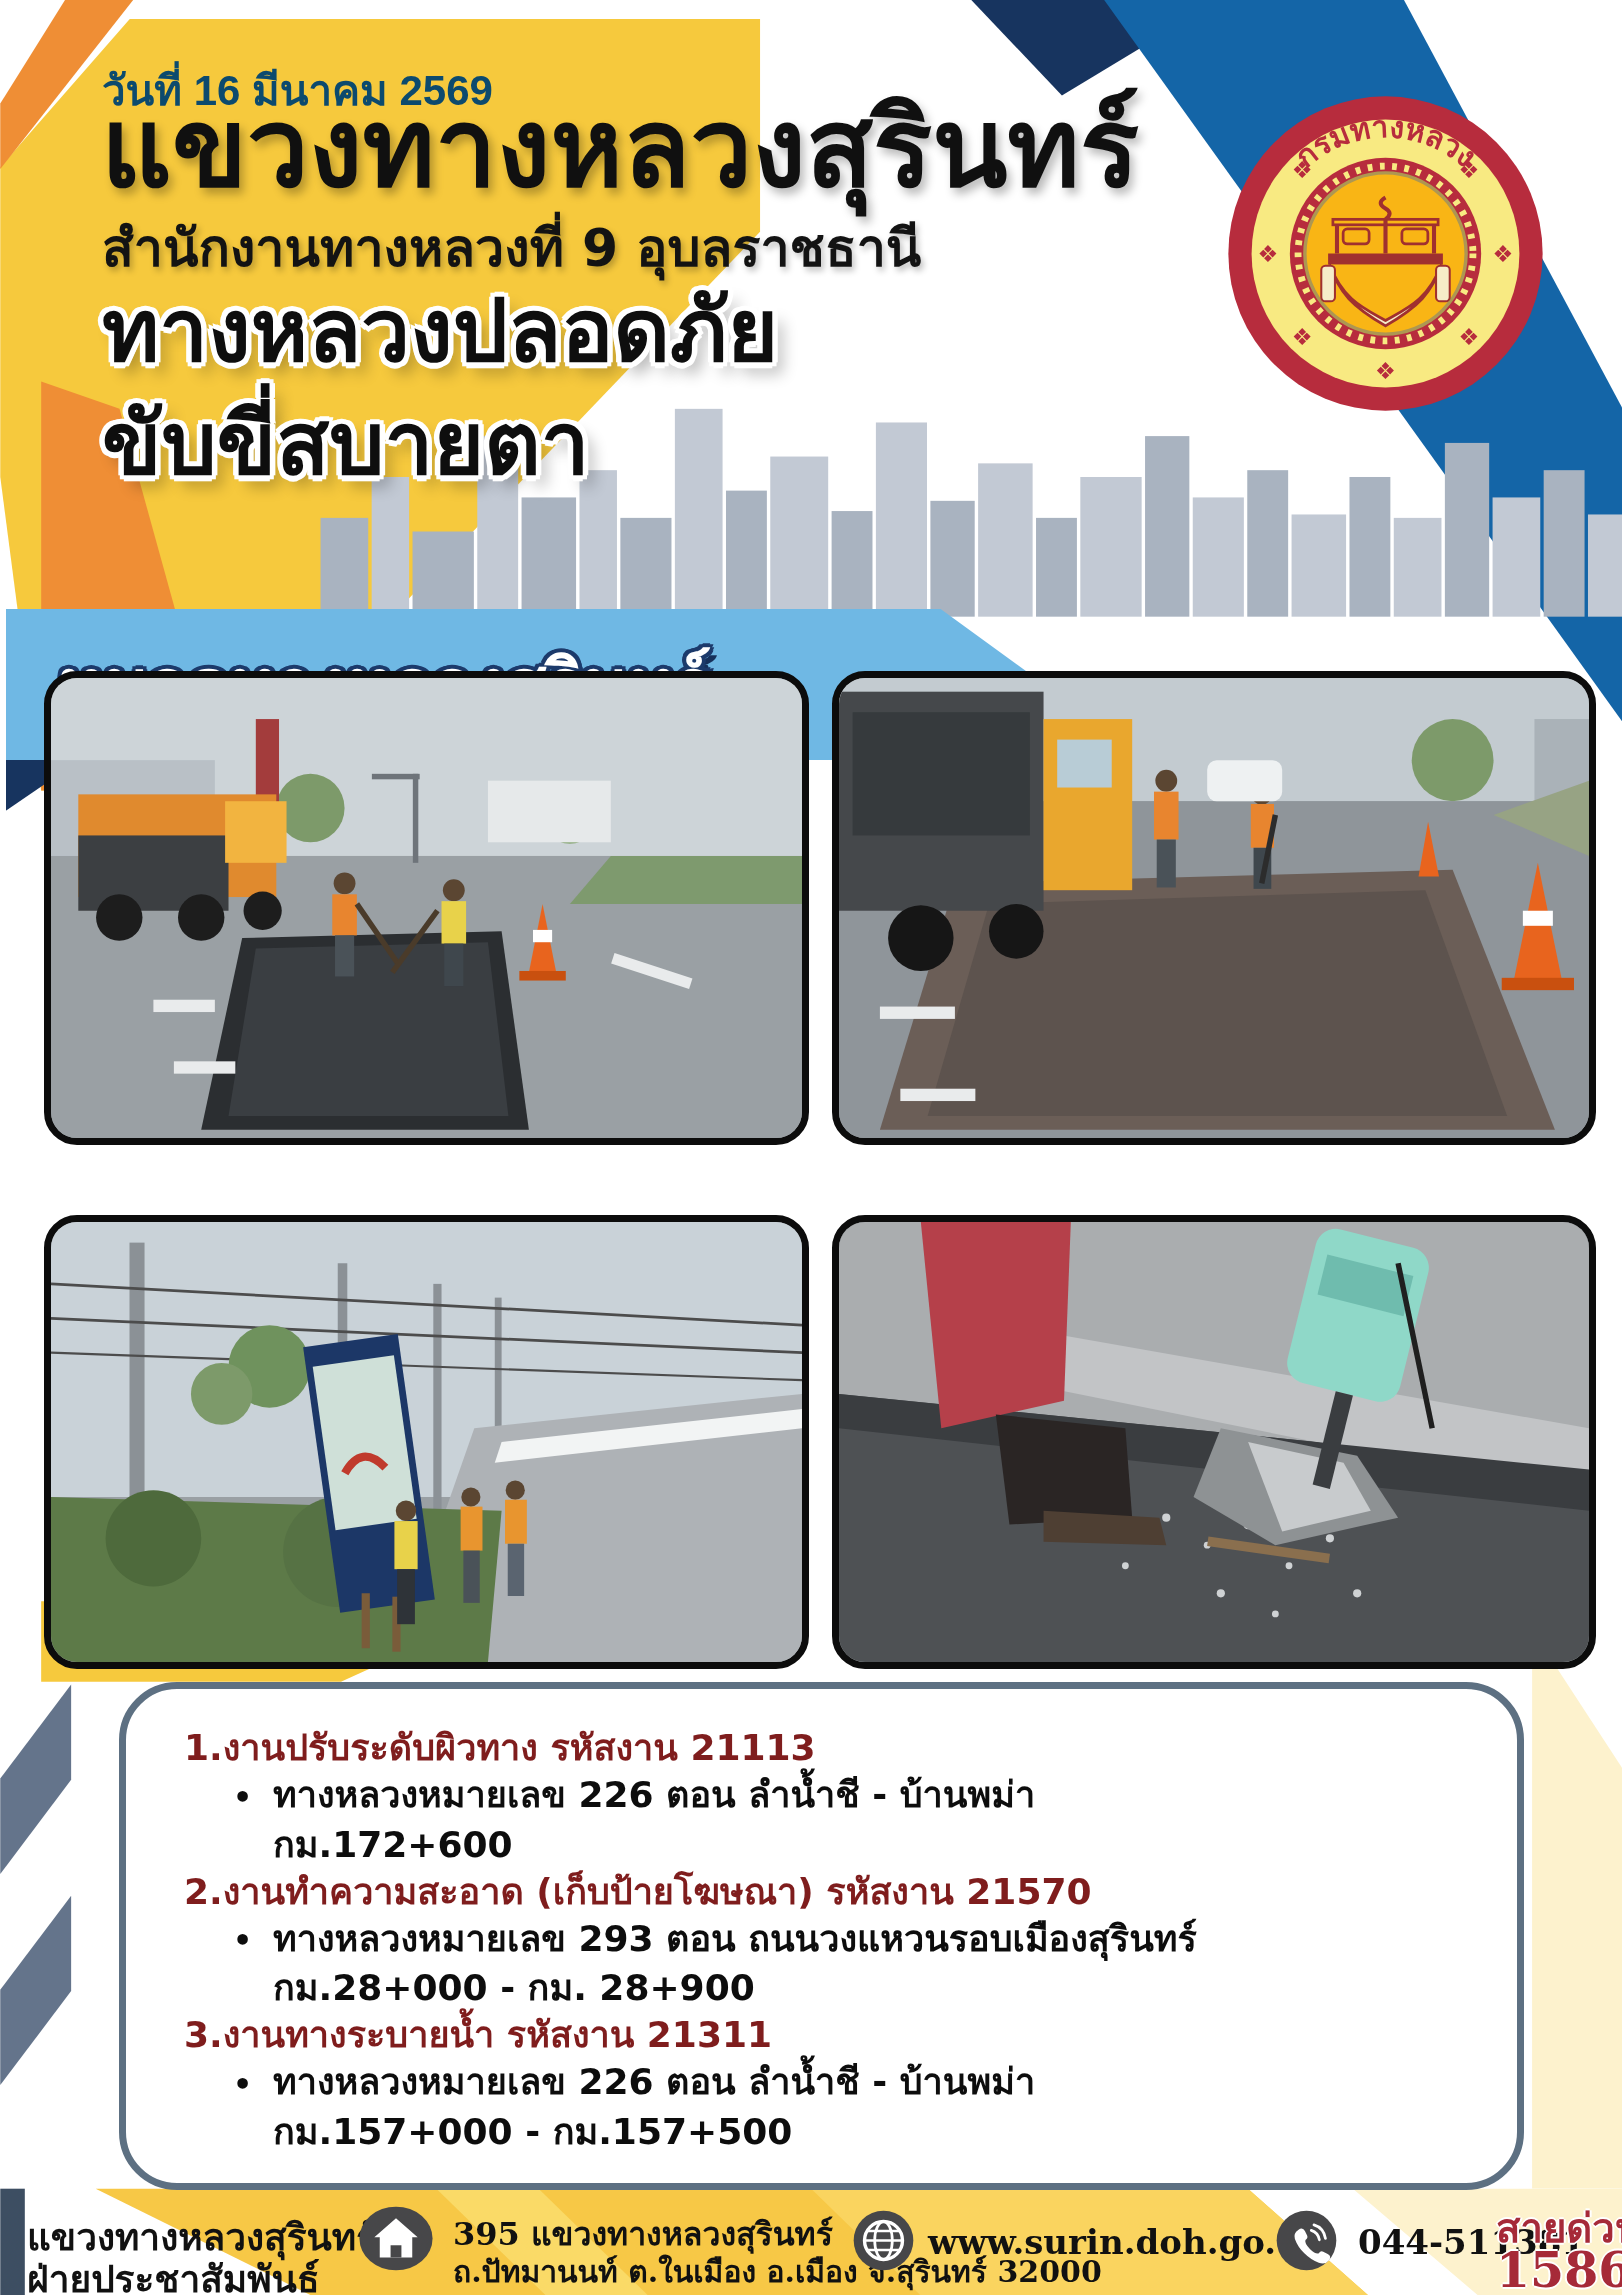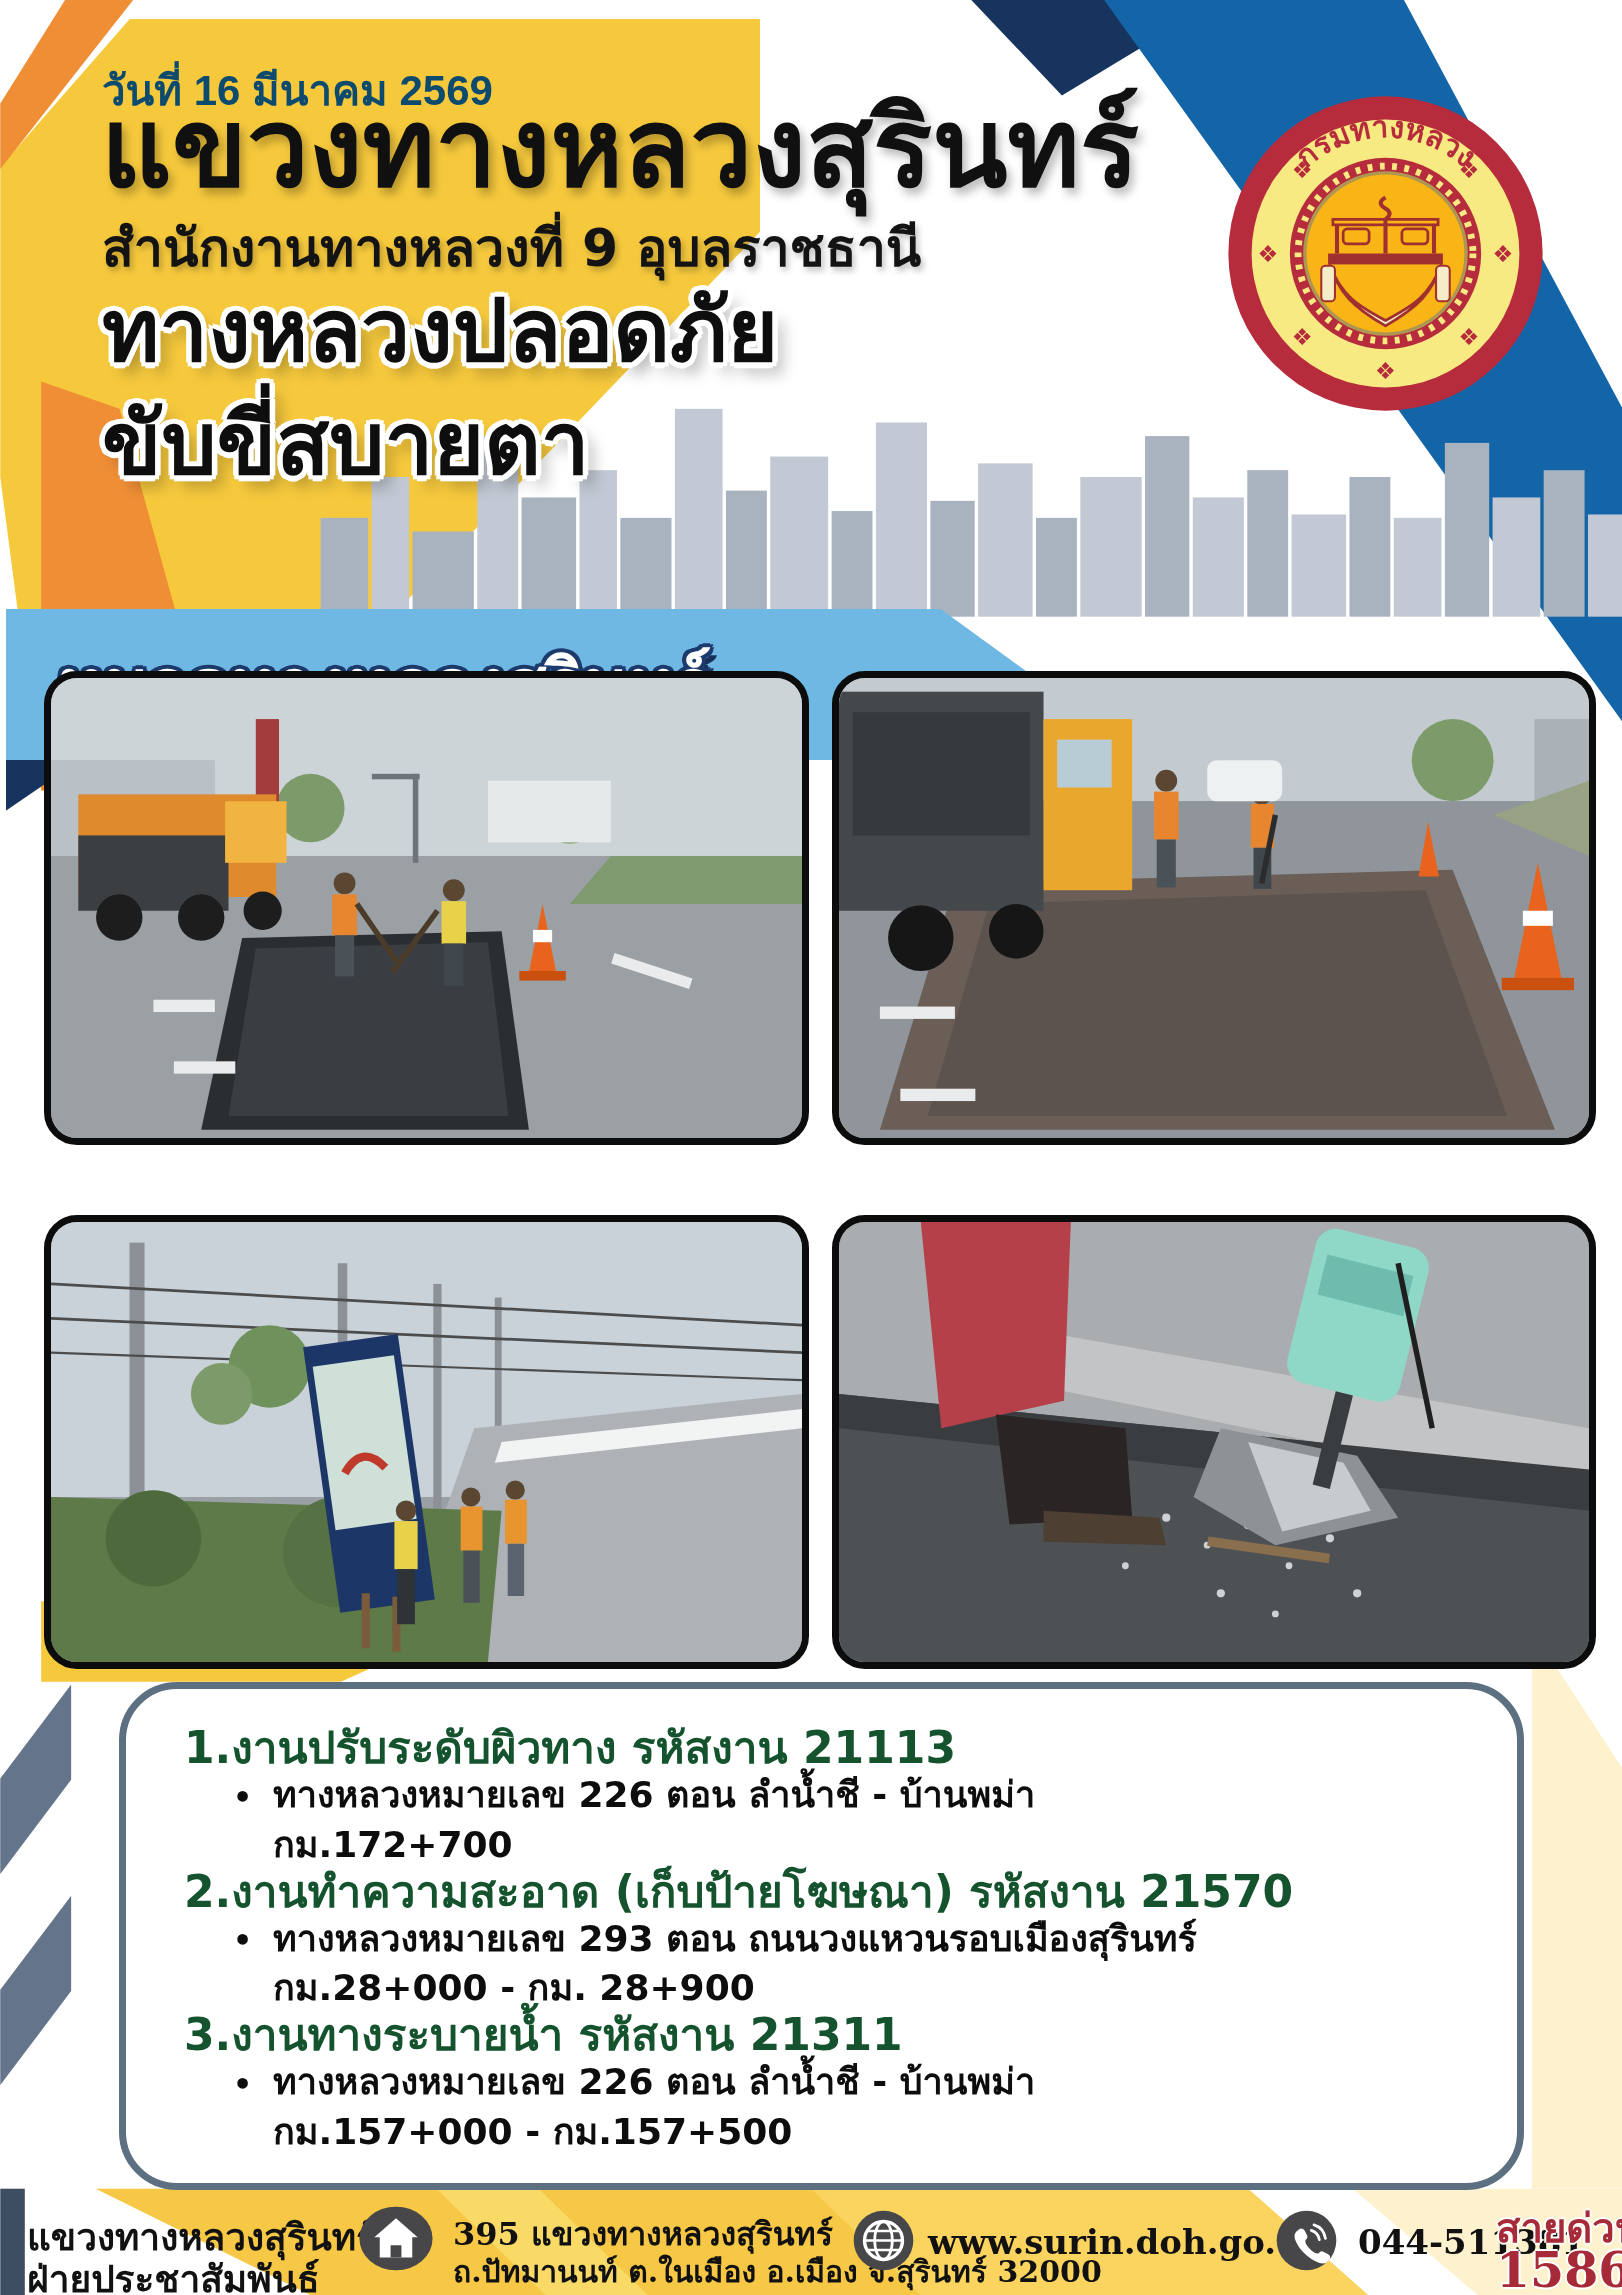--- a/index.html
+++ b/index.html
@@ -36,21 +36,21 @@
   .p2{left:832px;top:671px;width:750px;height:460px;}
   .p3{left:44px;top:1215px;width:751px;height:440px;}
   .p4{left:832px;top:1215px;width:750px;height:440px;}
   .photo svg{width:100%;height:100%;}
   
   .logo{left:1227px;top:95px;width:317px;height:317px;z-index:3;}
   
   .workbox{left:119px;top:1682px;width:1405px;height:508px;background:#ffffff;
            border:7.5px solid #5d7082;border-radius:58px;z-index:3;box-sizing:border-box;
            padding:35px 41px 0 58px;}
-  .wl-heading{font-weight:800;font-size:44px;color:#14532d;line-height:47px;white-space:nowrap;}
+  .wl-heading{font-weight:800;font-size:36px;color:#7f1d1d;line-height:47px;white-space:nowrap;}
   .wl-bullet-row{font-weight:700;font-size:36px;color:#0d0d0d;line-height:47px;
                  padding-left:49px;white-space:nowrap;}
   .wl-bullet-row .dot{display:inline-block;width:40px;font-size:30px;vertical-align:middle;}
   .wl-range{font-weight:800;font-size:36px;color:#0d0d0d;line-height:47px;
             padding-left:89px;white-space:nowrap;}
   
   .f-org1{left:27px;top:2207px;font-family:"DejaVu Serif",serif;font-weight:700;
           font-size:37px;color:#111;white-space:nowrap;z-index:4;}
   .f-org2{left:27px;top:2249px;font-family:"DejaVu Serif",serif;font-weight:700;
           font-size:37px;color:#111;white-space:nowrap;z-index:4;}
@@ -329,21 +329,21 @@
       <rect x="540" y="470" width="180" height="14" fill="#8a6f4e" transform="rotate(8 630 477)"></rect>
     </svg>
   </div>
 
   <div class="abs workbox">
     <div class="wl-item">
       <div class="wl-heading">1.งานปรับระดับผิวทาง รหัสงาน 21113</div>
       <div class="wl-bullet-row">
         <span class="dot">•</span><span>ทางหลวงหมายเลข 226 ตอน ลำน้ำชี - บ้านพม่า</span>
       </div>
-      <div class="wl-range">กม.172+700</div>
+      <div class="wl-range">กม.172+600</div>
     </div>
     <div class="wl-item">
       <div class="wl-heading">2.งานทำความสะอาด (เก็บป้ายโฆษณา) รหัสงาน 21570</div>
       <div class="wl-bullet-row">
         <span class="dot">•</span><span>ทางหลวงหมายเลข 293 ตอน ถนนวงแหวนรอบเมืองสุรินทร์</span>
       </div>
       <div class="wl-range">กม.28+000 - กม. 28+900</div>
     </div>
     <div class="wl-item">
       <div class="wl-heading">3.งานทางระบายน้ำ รหัสงาน 21311</div>

